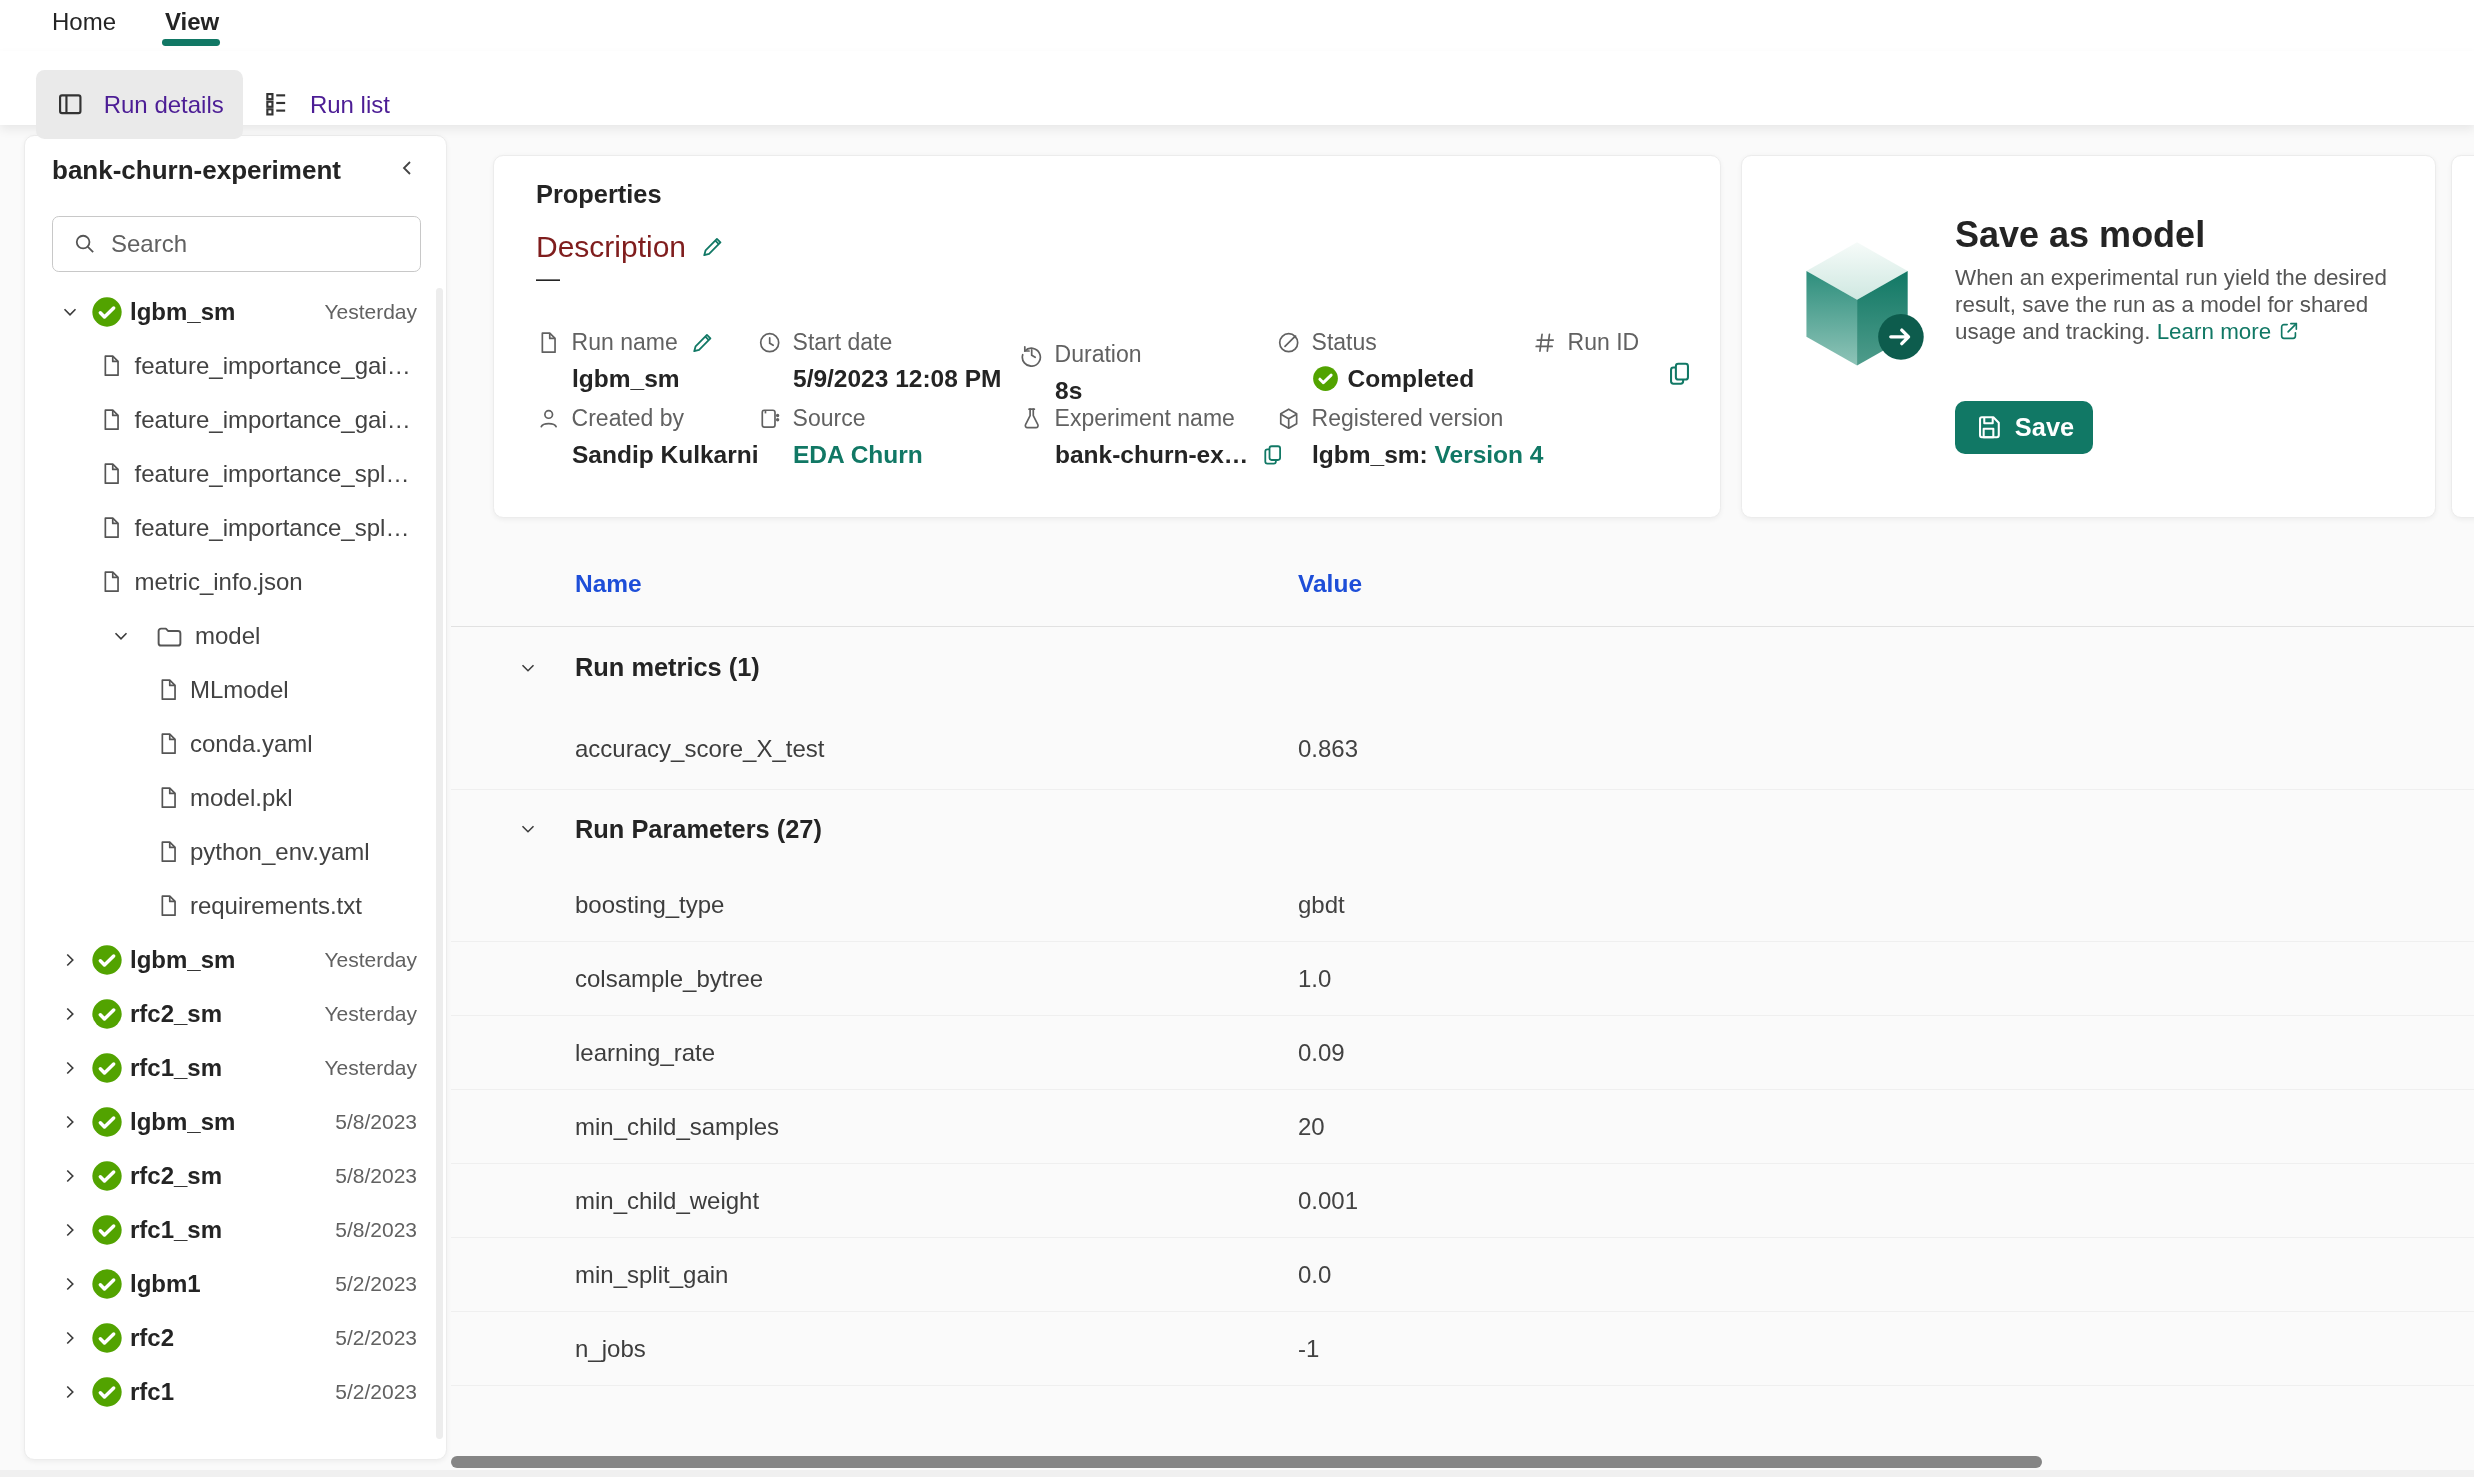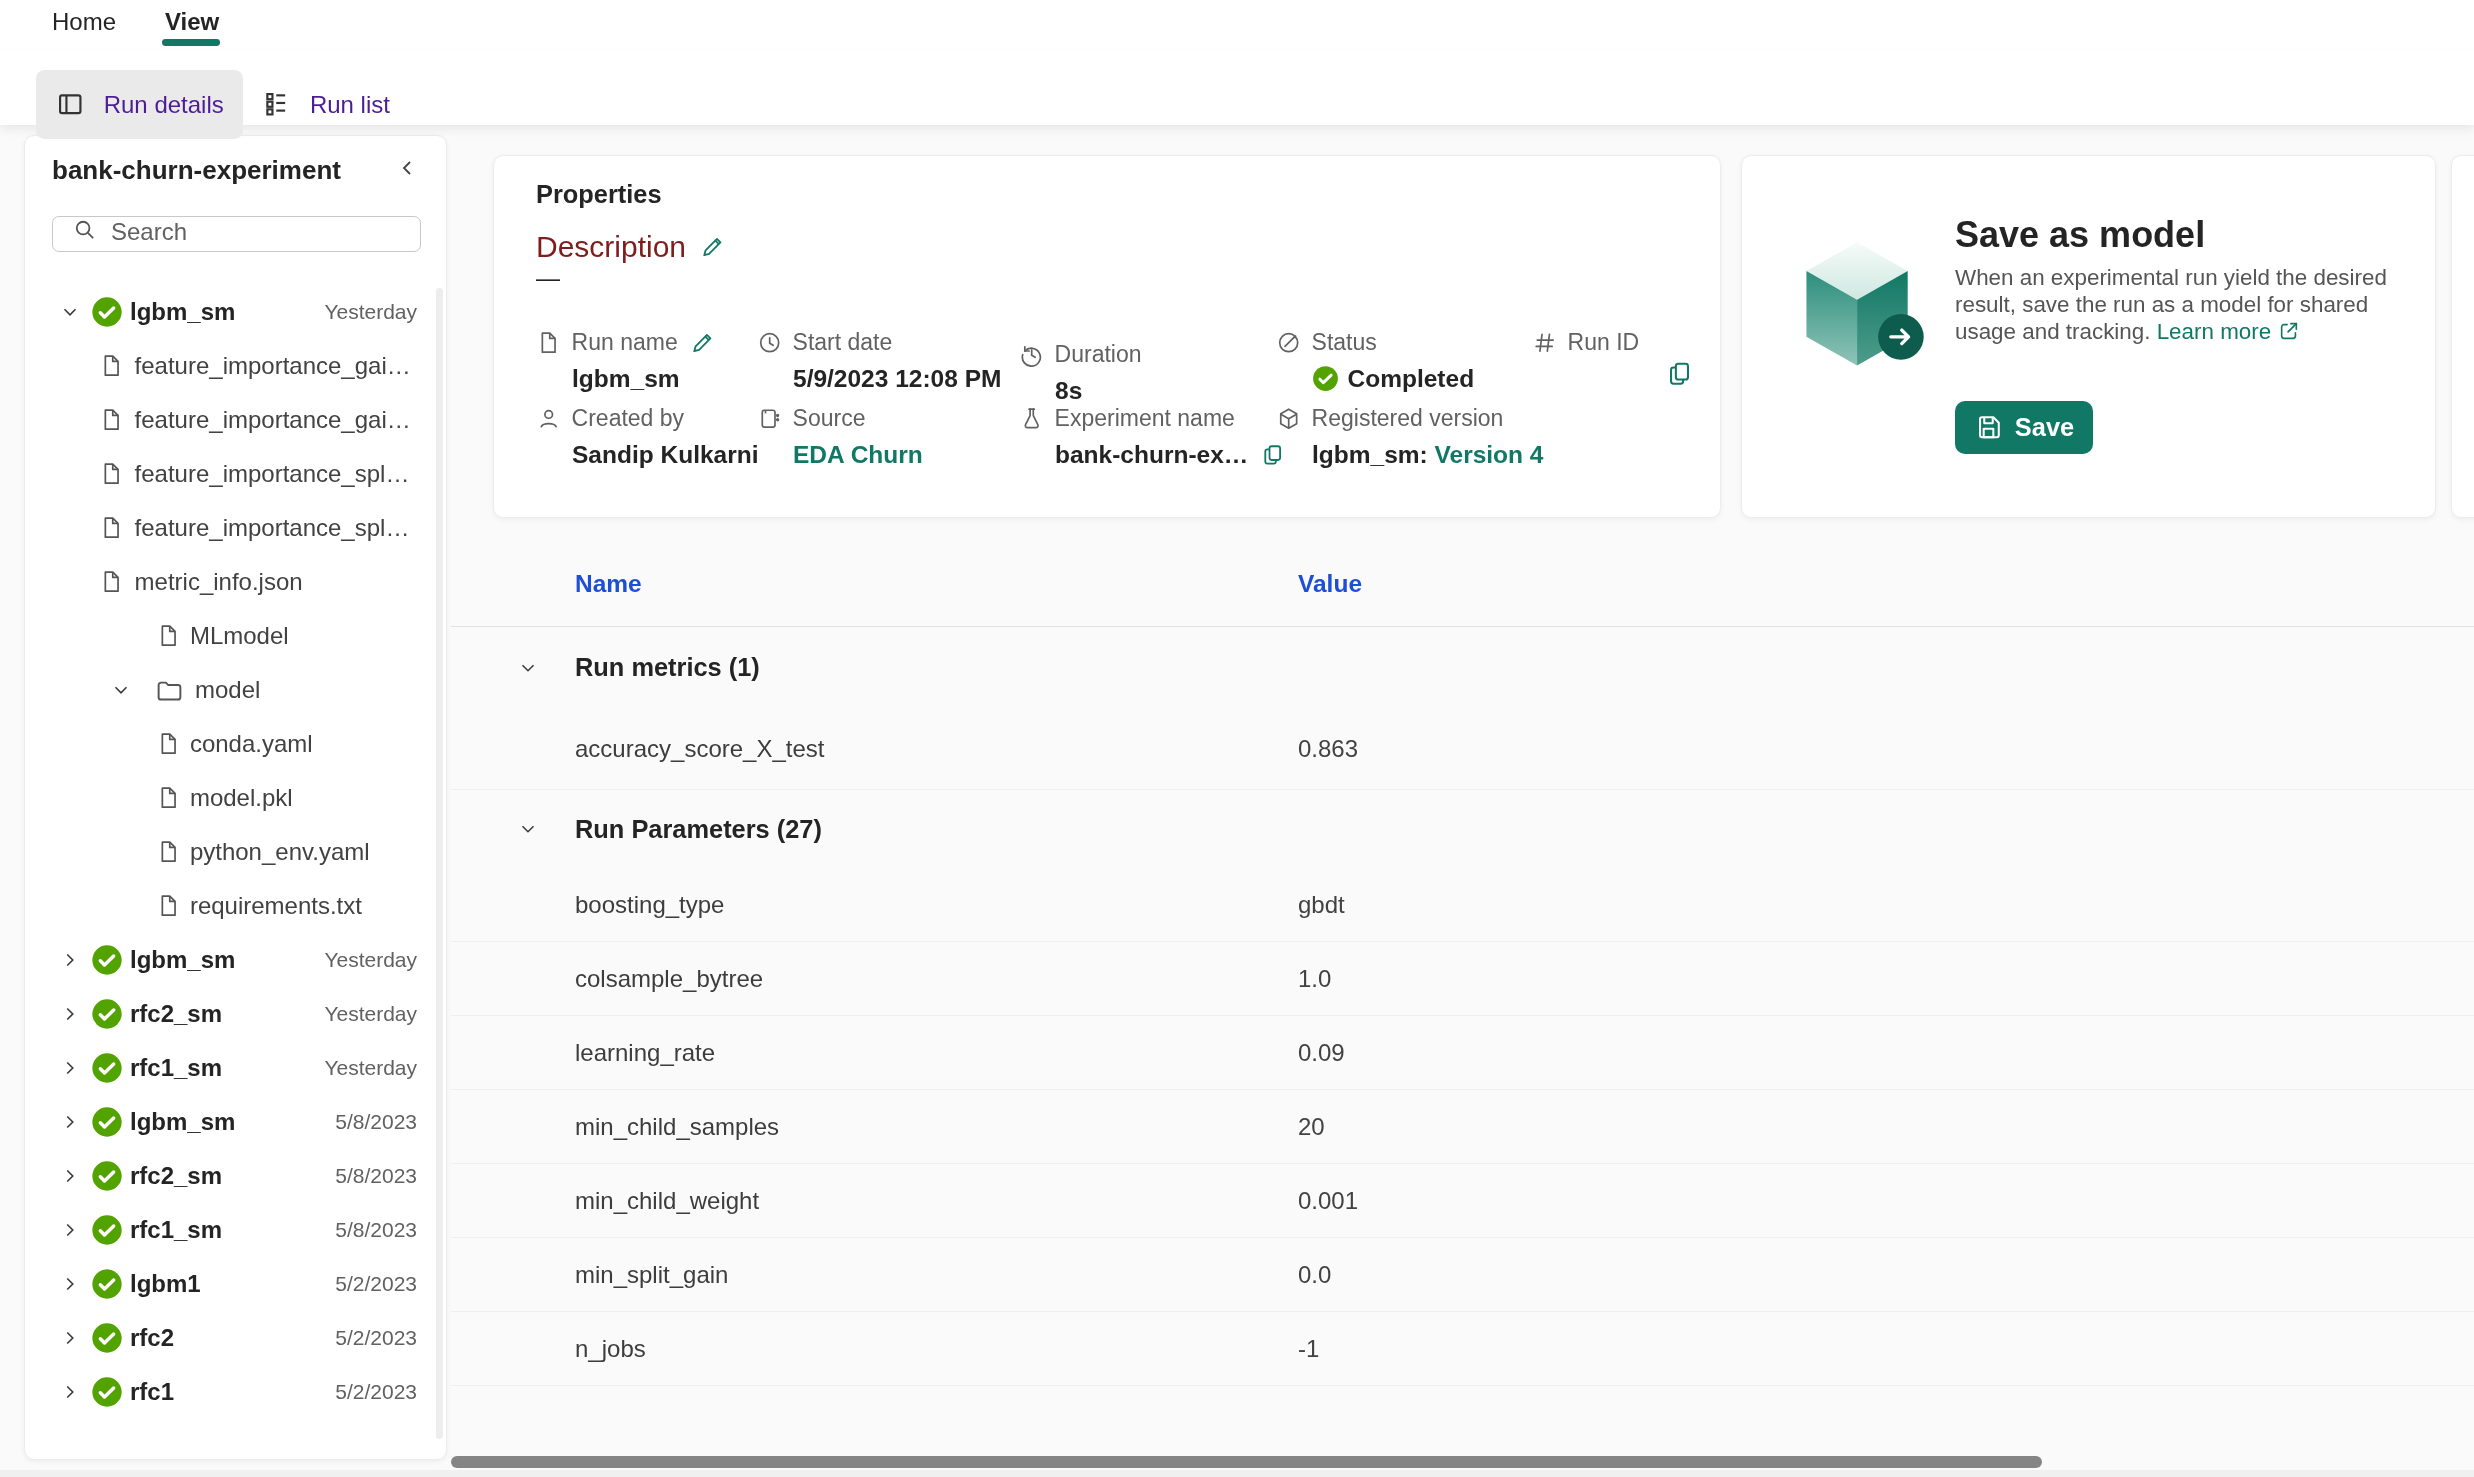--- a/index.html
+++ b/index.html
@@ -23,22 +23,22 @@
   .seg.plain{left:254px;padding-left:6.8px;}
 
   
   .card{position:absolute;background:#fff;border:0.8px solid #ececec;border-radius:10.2px;
         box-shadow:0 1.7px 5.1px rgba(0,0,0,.05);box-sizing:border-box;}
 
   
   .sidebar{left:24px;top:135px;width:423px;height:1325px;}
   .sb-title{position:absolute;left:27px;top:18.6px;font-size:26px;font-weight:700;color:#242424;}
   .sb-collapse{position:absolute;left:371px;top:20.3px;color:#444;cursor:pointer;}
-  .sb-search{position:absolute;left:27px;top:80px;width:369px;height:36px;border:1.7px solid #c8c8c8;border-radius:6.8px;
-             box-sizing:border-box;display:flex;align-items:flex-start;background:#fff;}
+  .sb-search{position:absolute;left:27px;top:80px;width:369px;height:56px;border:1.7px solid #c8c8c8;border-radius:6.8px;
+             box-sizing:border-box;display:flex;align-items:center;background:#fff;}
   .sb-search .mag{margin:0 12px 0 18.6px;color:#555;}
   .sb-search input{border:none;outline:none;font-size:24px;color:#333;font-family:inherit;width:279px;background:transparent;}
   .sb-search input::placeholder{color:#616161;}
   .tree{position:absolute;left:0;top:149px;right:0;}
   .trow{height:54px;display:flex;align-items:center;padding-right:29px;cursor:pointer;}
   .trow .chev{color:#3b3b3b;flex:0 0 auto;}
   .trow .date{margin-left:auto;font-size:21px;color:#616161;}
   .trow .lbl{font-size:24px;color:#242424;white-space:nowrap;}
   .trow.run{padding-left:34px;}
   .trow.run .chev{margin-right:10.2px;}
@@ -212,41 +212,41 @@
       </div>
       <div class="trow file2">
         <span class="fic">
             <svg width="25.4" height="25.4" viewBox="0 0 24 24" fill="none" stroke="currentColor" stroke-width="1.6" stroke-linejoin="round">
               <path d="M6 3h7l5 5v13H6z"></path>
               <path d="M13 3v5h5"></path>
             </svg>
           </span>
         <span class="lbl">metric_info.json</span>
       </div>
-      <div class="trow file3">
-        <span class="fic">
-            <svg width="25.4" height="25.4" viewBox="0 0 24 24" fill="none" stroke="currentColor" stroke-width="1.6" stroke-linejoin="round">
-              <path d="M6 3h7l5 5v13H6z"></path>
-              <path d="M13 3v5h5"></path>
-            </svg>
-          </span>
-        <span class="lbl">MLmodel</span>
-      </div>
       <div class="trow folder">
         <span class="chev">
             <svg width="22" height="22" viewBox="0 0 24 24" fill="none" stroke="currentColor" stroke-width="1.8">
               <polyline points="6,9 12,15 18,9"></polyline>
             </svg>
           </span>
         <span class="fic">
             <svg width="29" height="29" viewBox="0 0 24 24" fill="none" stroke="currentColor" stroke-width="1.6" stroke-linejoin="round">
               <path d="M3 7.5c0-1.1.9-2 2-2h4l2 2h8c1.1 0 2 .9 2 2v8c0 1.1-.9 2-2 2H5c-1.1 0-2-.9-2-2z"></path>
             </svg>
           </span>
         <span class="lbl">model</span>
+      </div>
+      <div class="trow file3">
+        <span class="fic">
+            <svg width="25.4" height="25.4" viewBox="0 0 24 24" fill="none" stroke="currentColor" stroke-width="1.6" stroke-linejoin="round">
+              <path d="M6 3h7l5 5v13H6z"></path>
+              <path d="M13 3v5h5"></path>
+            </svg>
+          </span>
+        <span class="lbl">MLmodel</span>
       </div>
       <div class="trow file3">
         <span class="fic">
             <svg width="25.4" height="25.4" viewBox="0 0 24 24" fill="none" stroke="currentColor" stroke-width="1.6" stroke-linejoin="round">
               <path d="M6 3h7l5 5v13H6z"></path>
               <path d="M13 3v5h5"></path>
             </svg>
           </span>
         <span class="lbl">conda.yaml</span>
       </div>

